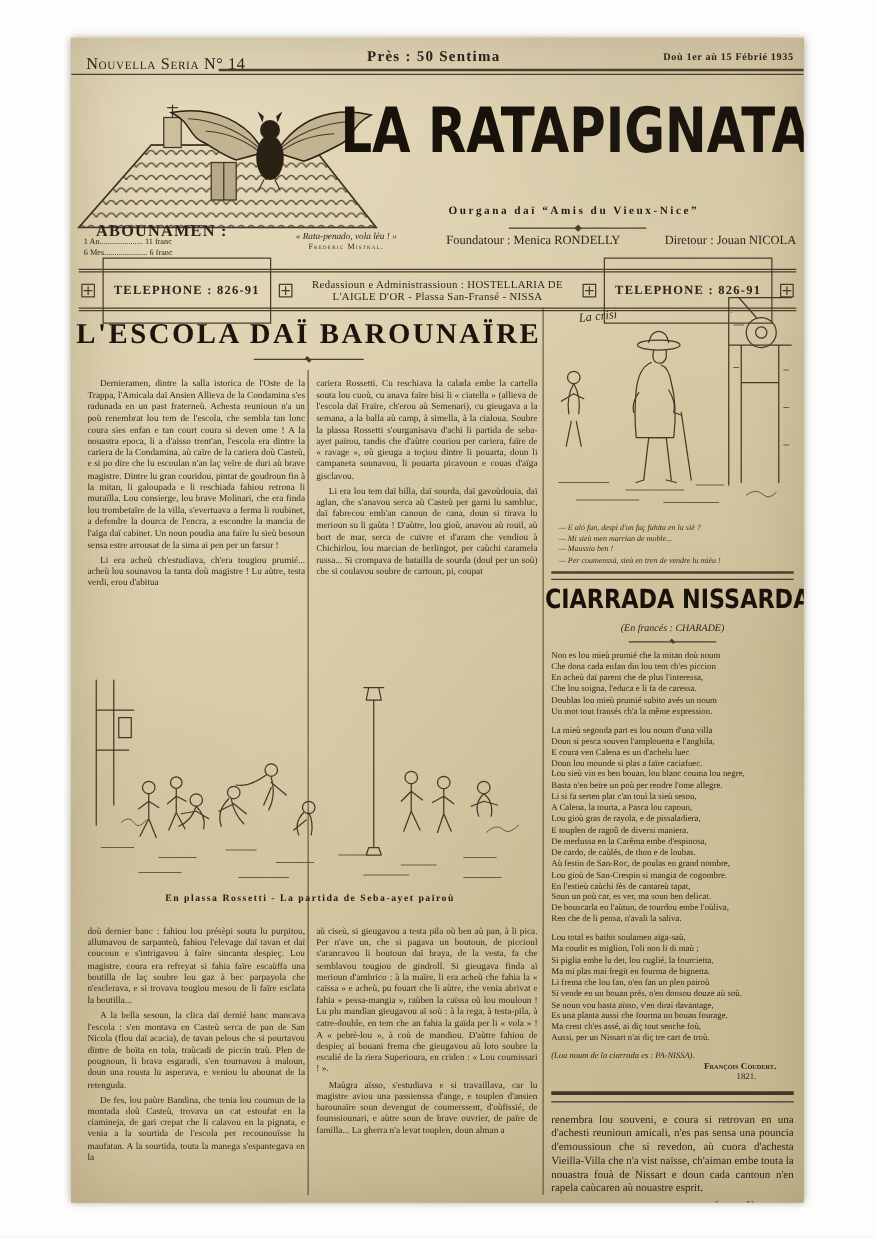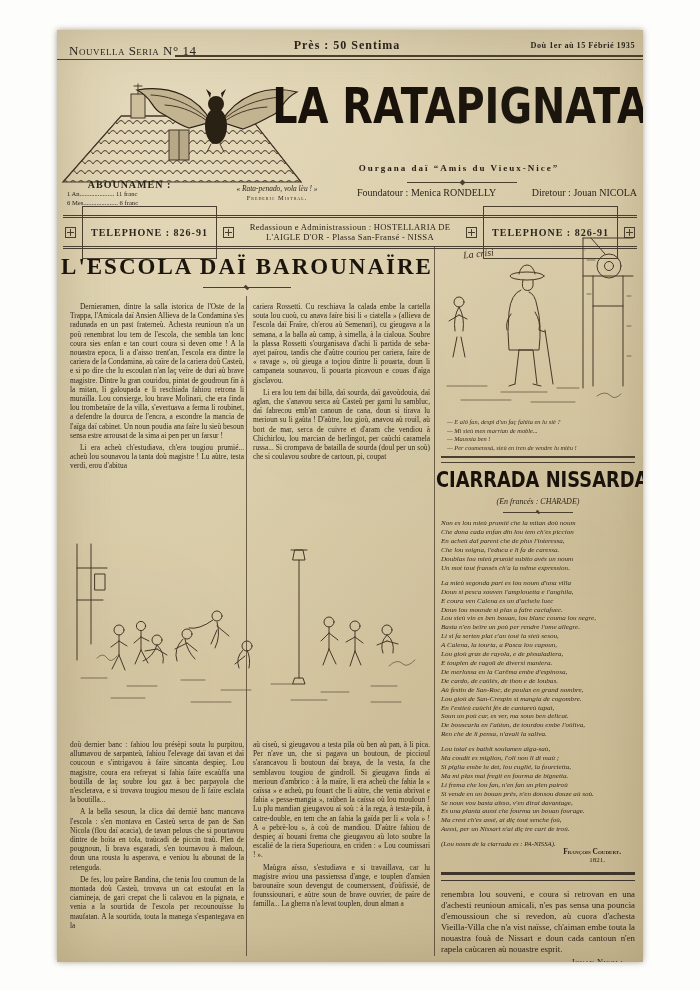--- a/index.html
+++ b/index.html
@@ -28,21 +28,21 @@
   .rule-b{left:0;right:0;top:29px;height:1px;}
   .masttitle{left:226px;top:38px;width:354px;height:74px;display:flex;align-items:center;justify-content:center;}
   .masttitle span{font-family:"DejaVu Sans", sans-serif;font-weight:bold;font-size:39px;letter-spacing:0px;
         color:#18120b;transform:scale(1.02,1.28);white-space:nowrap;}
   .mastsub{left:222px;top:116px;width:360px;text-align:center;font-size:10.2px;font-weight:bold;color:#241c13;}
   .mastorg{left:222px;top:133px;width:360px;text-align:center;font-size:9px;font-weight:bold;letter-spacing:2px;color:#241c13;}
   .arrowline{left:350px;top:152px;width:110px;height:1px;background:#4a3e2f;}
   .arrowline::after{content:"";position:absolute;left:52px;top:-3px;width:7px;height:7px;background:#4a3e2f;
         transform:rotate(45deg) scale(.6,.6);}
   .aboun{left:10px;top:150px;width:125px;font-size:6.6px;line-height:9px;}
-  .aboun .hd{font-weight:bold;text-align:center;font-size:10px;letter-spacing:1px;}
+  .aboun .hd{font-weight:bold;text-align:center;font-size:13px;letter-spacing:1px;}
   .motto{left:150px;top:154px;width:140px;text-align:center;font-style:italic;font-size:7.4px;line-height:9px;}
   .motto .auth{font-style:normal;font-variant:small-caps;font-size:6.4px;letter-spacing:1px;}
   .founder{left:300px;top:157px;width:190px;font-size:10px;}
   .director{right:6px;top:157px;font-size:10px;text-align:right;}
   .band{left:6px;right:6px;top:185px;height:28px;border-top:3px double #4a3e2f;border-bottom:3px double #4a3e2f;
         display:flex;align-items:center;}
   .telbox{border:1px solid #4a3e2f;font-size:10px;font-weight:bold;letter-spacing:1px;padding:20px 8px;margin:0 4px;white-space:nowrap;}
   .orn{width:9px;height:9px;border:1px solid #4a3e2f;margin:0 2px;flex:0 0 auto;
        background:linear-gradient(#4a3e2f,#4a3e2f) center/7px 1px no-repeat,
                   linear-gradient(#4a3e2f,#4a3e2f) center/1px 7px no-repeat;}
@@ -68,21 +68,21 @@
   .lacrisi{position:absolute;left:22px;top:12px;font-style:italic;font-size:10px;transform:rotate(-6deg);color:#3a2f22;}
   .dialog{font-style:italic;font-size:6.4px;line-height:8.6px;margin:2px 0 4px 6px;color:#352b1e;}
   .dblrule{height:4px;border-top:2px solid #4a3e2f;border-bottom:1px solid #4a3e2f;margin:4px 0 6px;}
   .ctitle{text-align:right;margin-top:4px;}
   .ctitle span{font-family:"DejaVu Sans", sans-serif;font-weight:bold;font-size:17px;display:inline-block;
         transform:scale(1.05,1.25);white-space:nowrap;color:#18120b;}
   .csub{text-align:center;font-style:italic;font-size:8px;margin-top:8px;}
   .cdiv{width:70px;height:1px;background:#4a3e2f;margin:6px auto 6px;position:relative;}
   .cdiv::after{content:"";position:absolute;left:33px;top:-2px;width:4px;height:4px;background:#4a3e2f;transform:rotate(45deg) scale(1,.55);}
   .poem{font-size:7.1px;line-height:8.9px;color:#2e261c;}
-  .poem .stanza{white-space:pre-line;margin:0 0 6px;font-style:italic;}
+  .poem .stanza{white-space:pre-line;margin:0 0 6px;}
   .answer{font-style:italic;font-size:6.8px;margin-top:2px;}
   .pauthor{text-align:right;font-variant:small-caps;font-size:7.4px;font-weight:bold;padding-right:14px;}
   .pyear{text-align:right;font-size:7px;padding-right:30px;}
   .thickrule{height:5px;border-top:3px solid #3f352a;border-bottom:1px solid #3f352a;margin:8px 0 8px;}
   .closing{font-size:8.8px;line-height:11px;text-align:justify;color:#2b2318;}
   .rsign{text-align:right;font-variant:small-caps;font-size:8.4px;letter-spacing:.5px;padding-right:8px;margin-top:3px;}
   svg .sk{stroke:#453828;stroke-width:1;fill:none;stroke-linecap:round;stroke-linejoin:round;}
   svg .skl{stroke:#5a4b36;stroke-width:.7;fill:none;stroke-linecap:round;}
 </style>
 </head>
@@ -205,20 +205,21 @@
         <path d="M172,112 q-8,8 -4,18 m8,-18 q4,8 2,18 m-4,-12 l-10,8"></path>
       </g>
 
       <g class="skl">
         <path d="M10,140 h26 M56,148 h30 M110,142 h24 M150,152 h30 M200,146 h22 M250,154 h28 M300,148 h26 M40,160 h34 M120,164 h40 M220,162 h36 M300,164 h30"></path>
       </g>
 
       <path class="skl" d="M26,120 q6,-6 10,0 q4,6 10,-2"></path>
       <path class="skl" d="M318,128 q8,-8 14,-2 q4,4 12,-4"></path>
     </svg>
+    <div class="abs bigcaption">En plassa Rossetti - La partida de Seba-ayet païroù</div>
 
     <div class="col c1 lower">
       <p class="ni">doù dernier banc : fahiou lou présèpi souta lu purpitou, allumavou de sarpanteù, fahiou l'elevage daï tavan et daï coucoun e s'intrigavou à faïre sincanta despieç. Lou magistre, coura era refreyat si fahia faïre escaùffa una boutilla de laç soubre lou gaz à bec parpayola che n'esclerava, e si trovava tougiou mesou de li faïre esclata la boutilla...</p>
       <p>A la bella sesoun, la clica daï dernié banc mancava l'escola : s'en montava en Casteù serca de pan de San Nicola (flou daï acacia), de tavan pelous che si pourtavou dintre de boïta en tola, traùcadi de piccin traù. Plen de pougnoun, li brava esgaradi, s'en tournavou à maloun, doun una rousta lu asperava, e veniou lu abounat de la retenguda.</p>
       <p>De fes, lou paùre Bandina, che tenia lou coumun de la montada doù Casteù, trovava un cat estoufat en la ciamineja, de gari crepat che li calavou en la pignata, e venia a la sourtida de l'escola per recounouïsse lu maufatan. A la sourtida, touta la manega s'espantegava en la</p>
     </div>
     <div class="col c2 lower">
       <p class="ni">aù ciseù, si gieugavou a testa pila où ben aù pan, à li pica. Per n'ave un, che si pagava un boutoun, de piccioul s'arancavou li boutoun daï braya, de la vesta, fa che semblavou tougiou de gindroll. Si gieugava finda aï merioun d'ambrico : à la maïre, li era acheù che fahia la « caïssa » e acheù, pu fouart che li aùtre, che venia abrivat e fahia « pessa-mangia », raùben la caïssa où lou mouloun ! Lu plu mandian gieugavou aï soù : à la rega, à testa-pila, à catre-double, en tem che an fahia la gaïda per li « vola » ! A « pebrè-lou », à coù de mandiou. D'aùtre fahiou de despieç aï bouani frema che gieugavou aù loto soubre la escalié de la riera Superioura, en criden : « Lou coumissari ! ».</p>
       <p>Maùgra aïsso, s'estudiava e si travaillava, car lu magistre aviou una passienssa d'ange, e touplen d'ansien barounaïre soun devengut de coumerssent, d'oùfissié, de founssiounari, e aùtre soun de brave ouvrier, de païre de familla... La gherra n'a levat touplen, doun alman a</p>
     </div>

